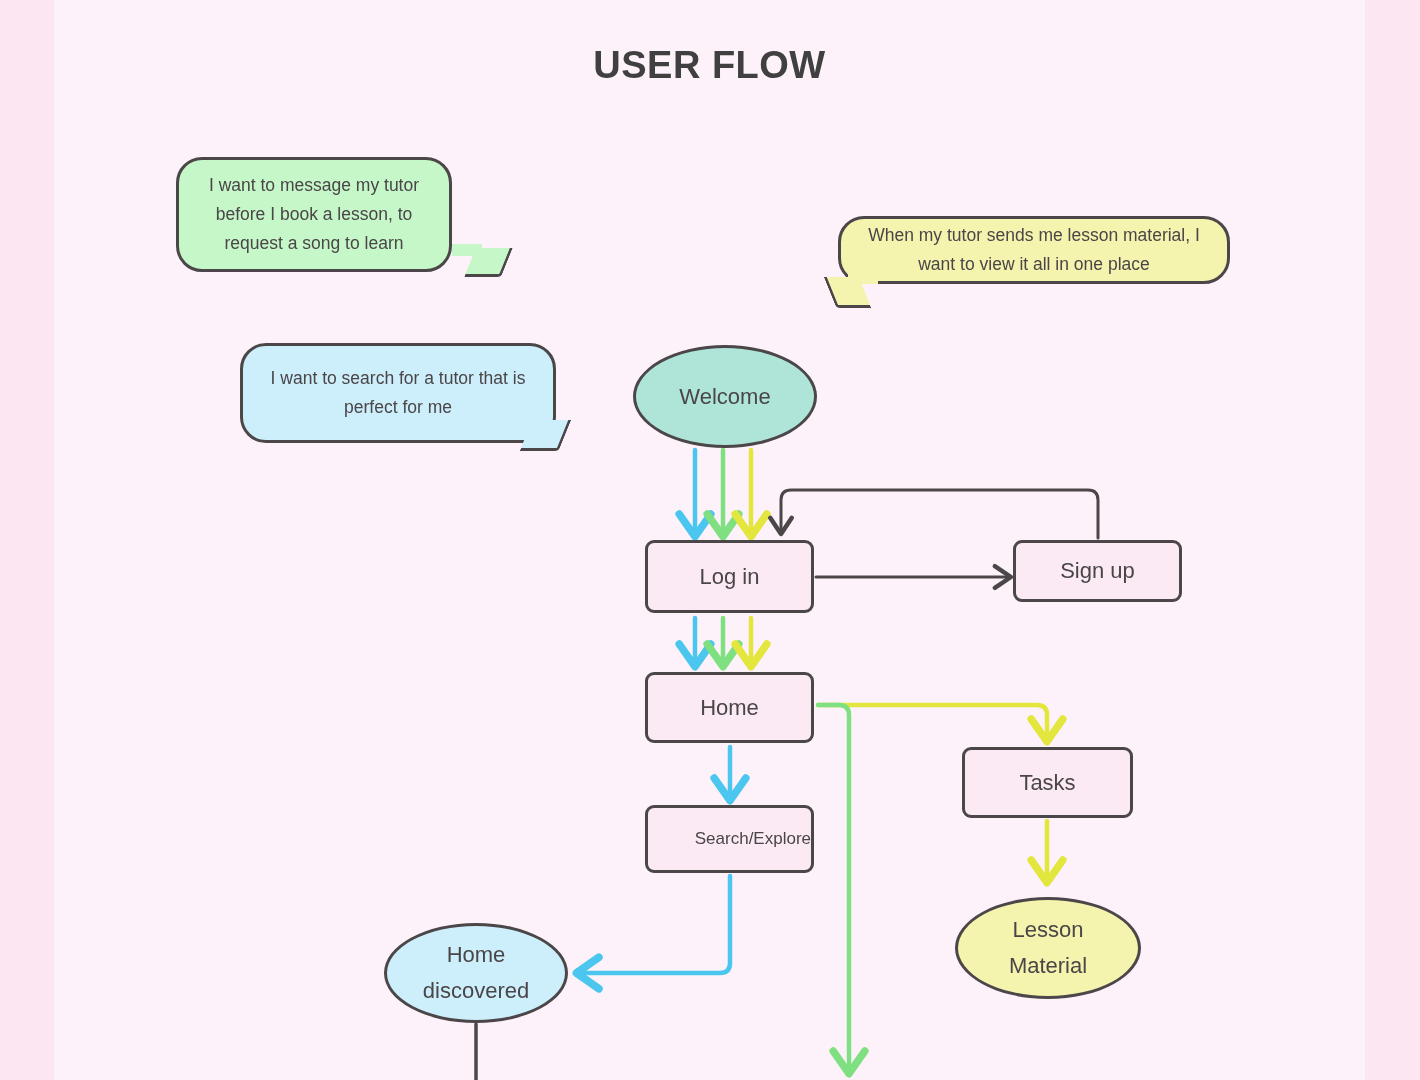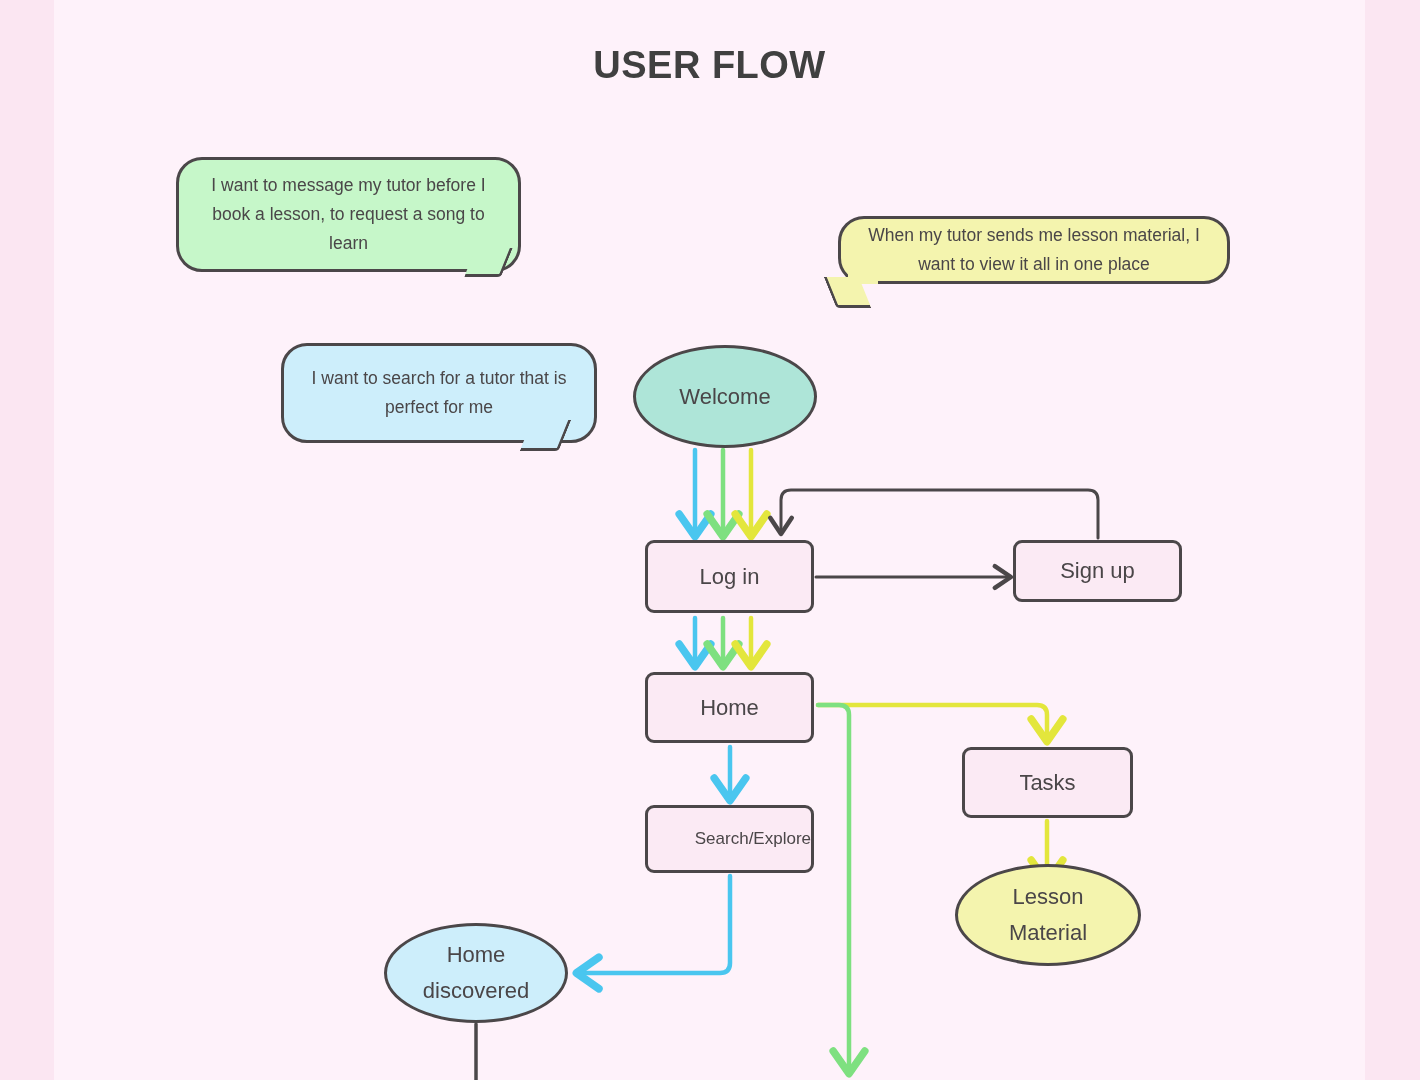--- a/index.html
+++ b/index.html
@@ -64,21 +64,21 @@
   }
   .bubble-text { display: block; }
   .tail {
     position: absolute;
     width: 0; height: 0;
   }
 
   
   #bubble-green {
     left: 176px; top: 157px;
-    width: 345px; height: 115px;
+    width: 276px; height: 115px;
     background: #c6f7c9;
   }
   #tail-green {
     left: 470px; top: 248px;
     width: 34px; height: 26px;
     background: #c6f7c9;
     border-right: 3px solid #4b4749;
     border-bottom: 3px solid #4b4749;
     border-bottom-right-radius: 4px;
     transform: skewX(-22deg);
@@ -111,21 +111,20 @@
     left: 848px; top: 272px;
     width: 30px; height: 12px;
     background: #f4f4ae;
   }
 
   
   #bubble-blue {
     left: 240px; top: 343px;
     width: 316px; height: 100px;
     background: #cdeefb;
-    margin-left: 41px;
   }
   #tail-blue {
     left: 526px; top: 420px;
     width: 36px; height: 28px;
     background: #cdeefb;
     border-right: 3px solid #4b4749;
     border-bottom: 3px solid #4b4749;
     border-bottom-right-radius: 4px;
     transform: skewX(-22deg);
   }
@@ -168,21 +167,21 @@
   #node-home    { left: 645px; top: 672px; width: 169px; height: 71px; }
   #node-search  { left: 645px; top: 805px; width: 169px; height: 68px; font-size: 17px; justify-content: flex-end; }
   #node-tasks   { left: 962px; top: 747px; width: 171px; height: 71px; }
   #node-tutor {
     left: 384px; top: 923px;
     width: 184px; height: 100px;
     background: #cdeefb;
     line-height: 36px;
   }
   #node-lesson {
-    left: 955px; top: 864px;
+    left: 955px; top: 897px;
     width: 186px; height: 102px;
     background: #f4f4ae;
     line-height: 36px;
   }
 </style>
 </head>
 <body>
 
 <div id="stage">
   <div id="canvas">

